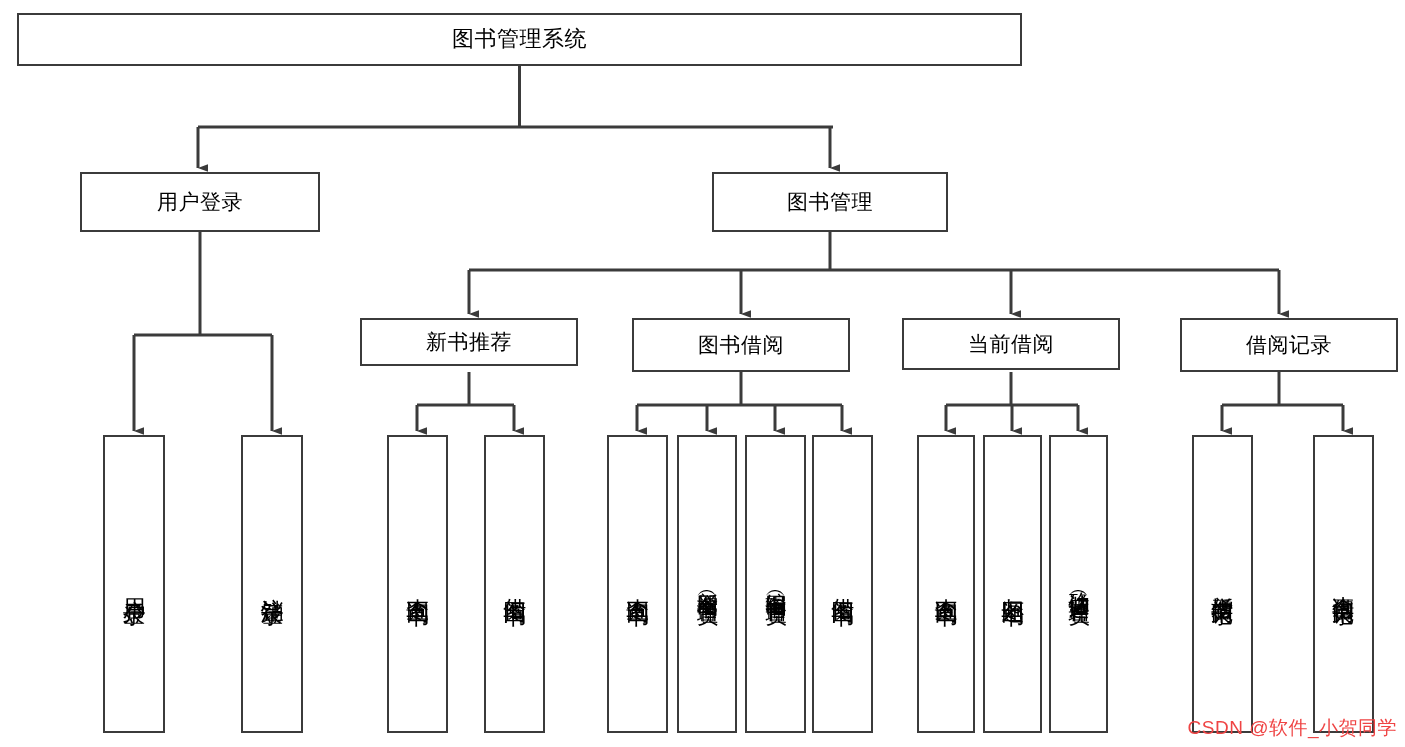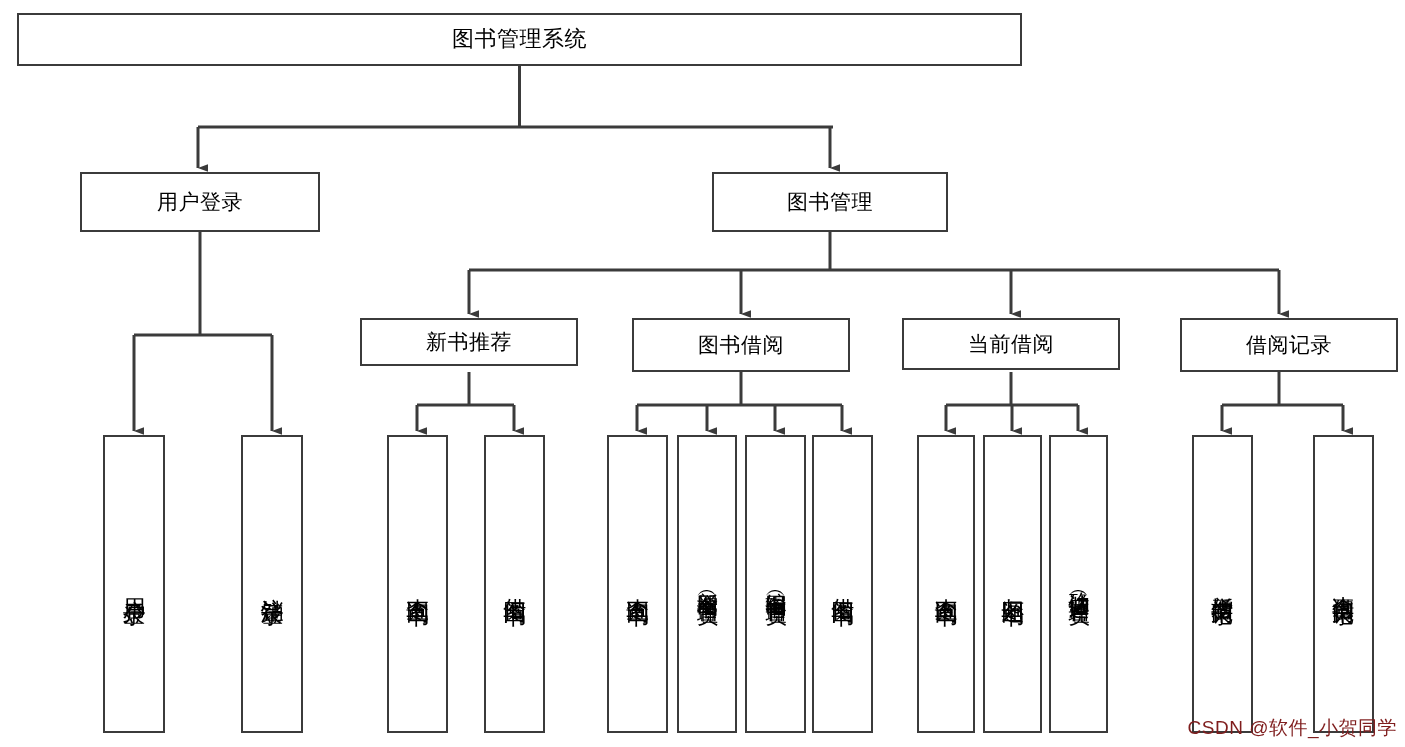--- a/index.html
+++ b/index.html
@@ -62,21 +62,21 @@
     line-height: 1.28;
     letter-spacing: 2px;
     white-space: nowrap;
     text-align: center;
   }
   .watermark {
     position: absolute;
     right: 8px;
     bottom: 6px;
     font-size: 19px;
-    color: #7f1d1d;
+    color: #ef4444;
     letter-spacing: 0.5px;
     z-index: 3;
     white-space: nowrap;
   }
 </style>
 </head>
 <body>
 
 <div id="canvas">
 

